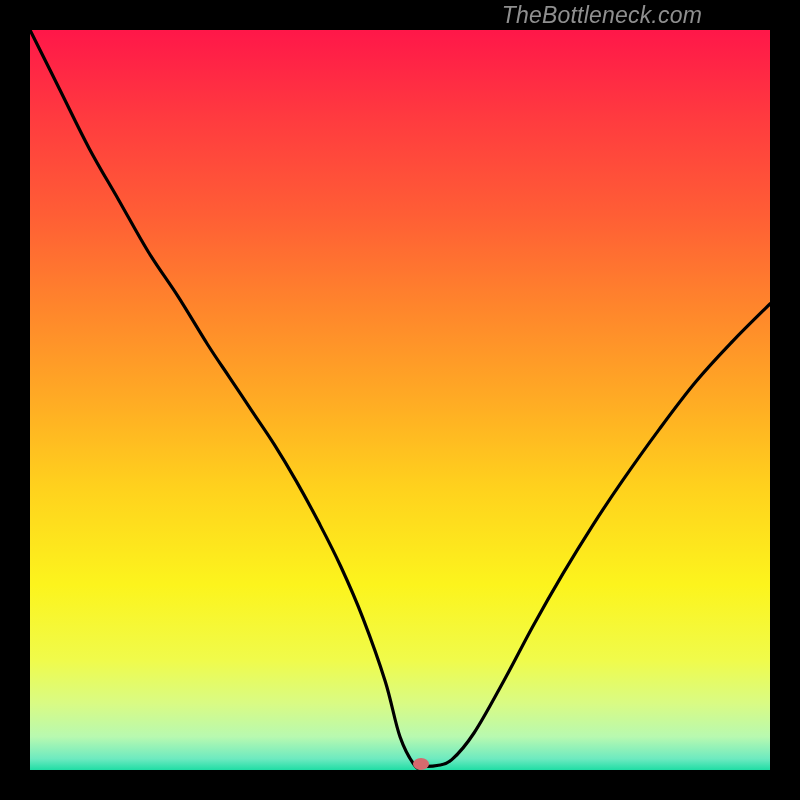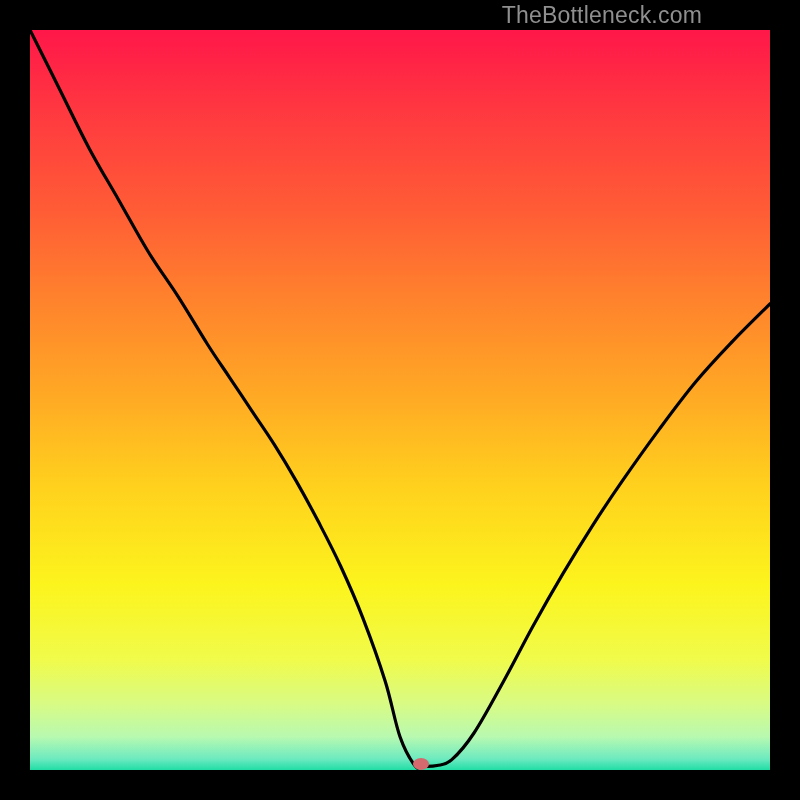--- a/index.html
+++ b/index.html
@@ -7,20 +7,21 @@
     padding: 0;
     width: 800px;
     height: 800px;
     background: #000;
     overflow: hidden;
   }
   .stage {
     position: relative;
     width: 708px;
     height: 800px;
+    font-style: italic;
   }
   svg {
     display: block;
   }
   .watermark {
     position: absolute;
     top: 2px;
     right: 6px;
     font-family: Arial, Helvetica, sans-serif;
     font-size: 23px;

